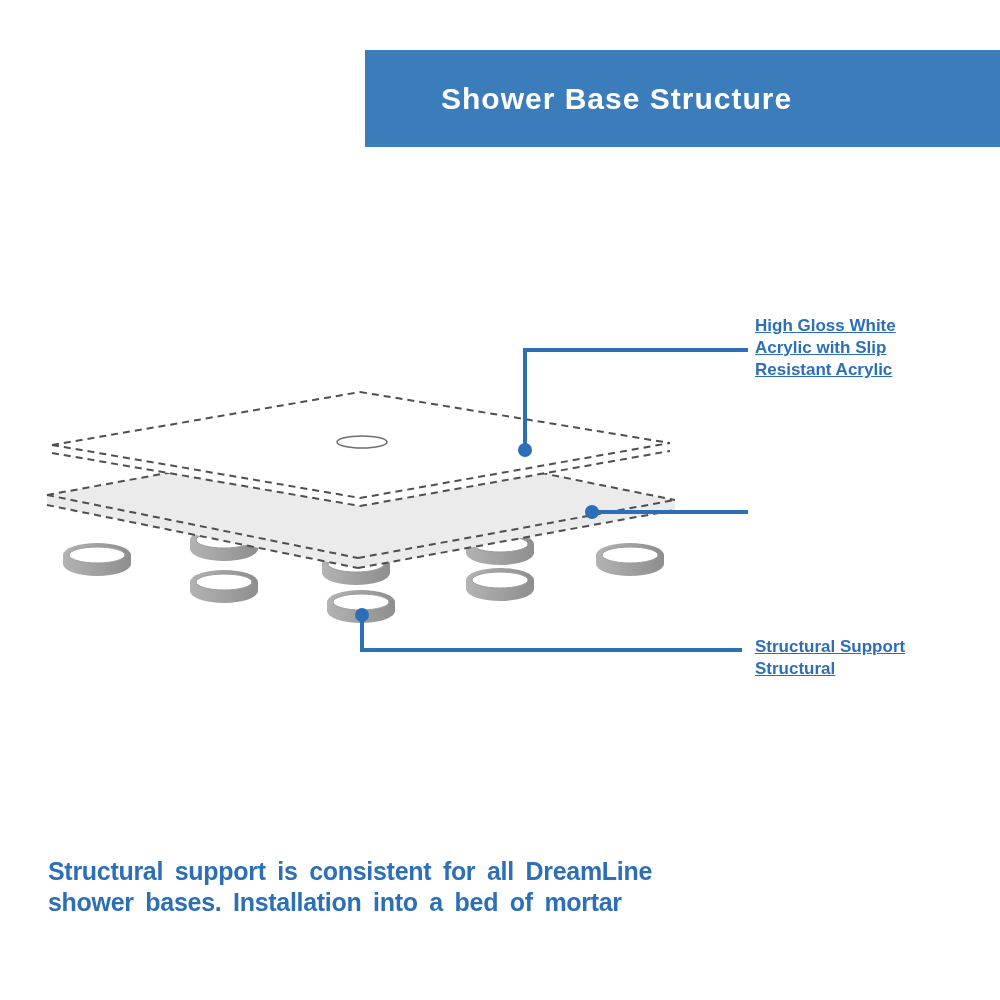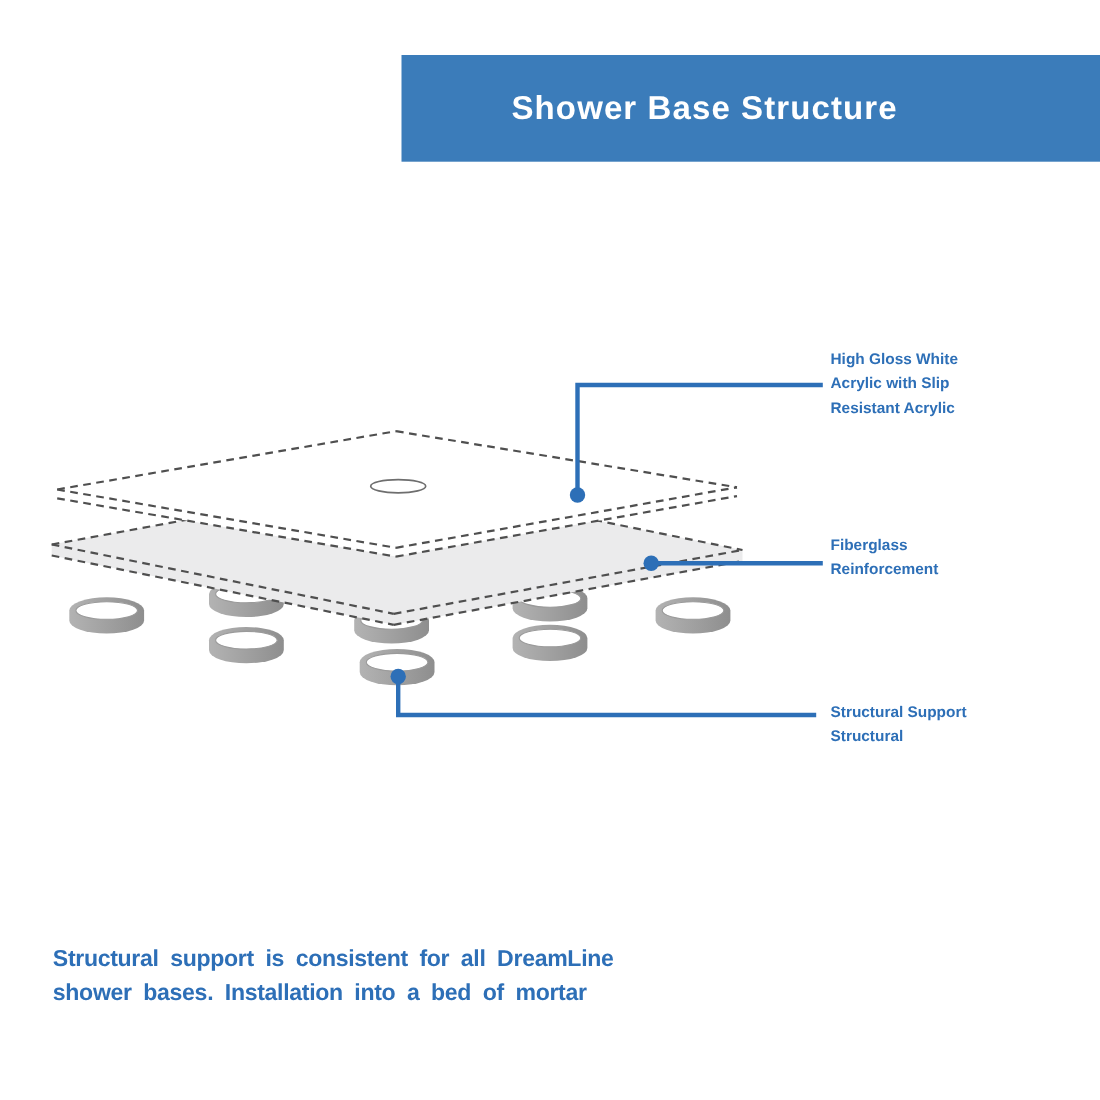--- a/index.html
+++ b/index.html
@@ -6,48 +6,48 @@
   #stage {
     position:relative; width:1000px; height:1000px; background:#ffffff;
     font-family:"Liberation Sans", sans-serif; overflow:hidden;
   }
   
   .banner {
     position:absolute; left:365px; top:50px; width:635px; height:97px;
     background:var(--banner-blue);
   }
   .banner-title {
-    display:block; padding-left:100px; line-height:97px;
+    display:block; padding-left:76px; line-height:97px;
     color:#ffffff; font-size:30px; font-weight:bold; letter-spacing:1px;
     white-space:nowrap;
   }
   
   .diagram-svg { position:absolute; left:0; top:0; width:1000px; height:1000px; }
   .dash   { fill:none; stroke:var(--dash-gray); stroke-width:2; stroke-dasharray:7 5; }
   .slab-gray  { fill:var(--slab-gray); }
   .slab-white { fill:#ffffff; }
   .ring-body  { fill:url(#ringGrad); }
   .ring-hole  { fill:#ffffff; stroke:#9a9a9a; stroke-width:1; }
   .drain      { fill:#ffffff; stroke:var(--drain-stroke); stroke-width:1.5; }
   .leader     { fill:none; stroke:var(--accent-blue); stroke-width:4; }
   .leader-dot { fill:var(--accent-blue); }
   .stop-light { stop-color:var(--ring-light); }
   .stop-dark  { stop-color:var(--ring-dark); }
   
   .callout {
     position:absolute; color:var(--accent-blue);
-    font-size:14px; font-weight:bold; line-height:22px; white-space:nowrap;
+    font-size:17px; font-weight:bold; line-height:22px; white-space:nowrap;text-decoration:underline;
   }
   .callout-acrylic    { left:755px; top:315px; }
   .callout-fiberglass { left:755px; top:484px; }
   .callout-support    { left:755px; top:636px; }
   
   .footer-note {
     position:absolute; left:48px; top:856px;
-    color:var(--accent-blue); font-size:21px; font-weight:bold;
+    color:var(--accent-blue); font-size:25px; font-weight:bold;
     line-height:31px; letter-spacing:-0.3px; word-spacing:5px; white-space:nowrap;
   }
 </style>
 </head>
 <body>
 
 <div id="stage">
 
   <div class="banner">
     <span class="banner-title">Shower Base Structure</span>
@@ -129,24 +129,20 @@
       <circle class="leader-dot" cx="362" cy="615" r="7"></circle>
     </g>
   </svg>
 
   <div class="callout callout-acrylic">
     <div>High Gloss White</div>
     <div>Acrylic with Slip</div>
     <div>Resistant Acrylic</div>
   </div>
 
-  <div class="callout callout-fiberglass">
-    <div>Fiberglass</div>
-    <div>Reinforcement</div>
-  </div>
 
   <div class="callout callout-support">
     <div>Structural Support</div>
     <div>Structural</div>
   </div>
 
   <div class="footer-note">
     <div>Structural support is consistent for all DreamLine</div>
     <div>shower bases. Installation into a bed of mortar</div>
   </div>

